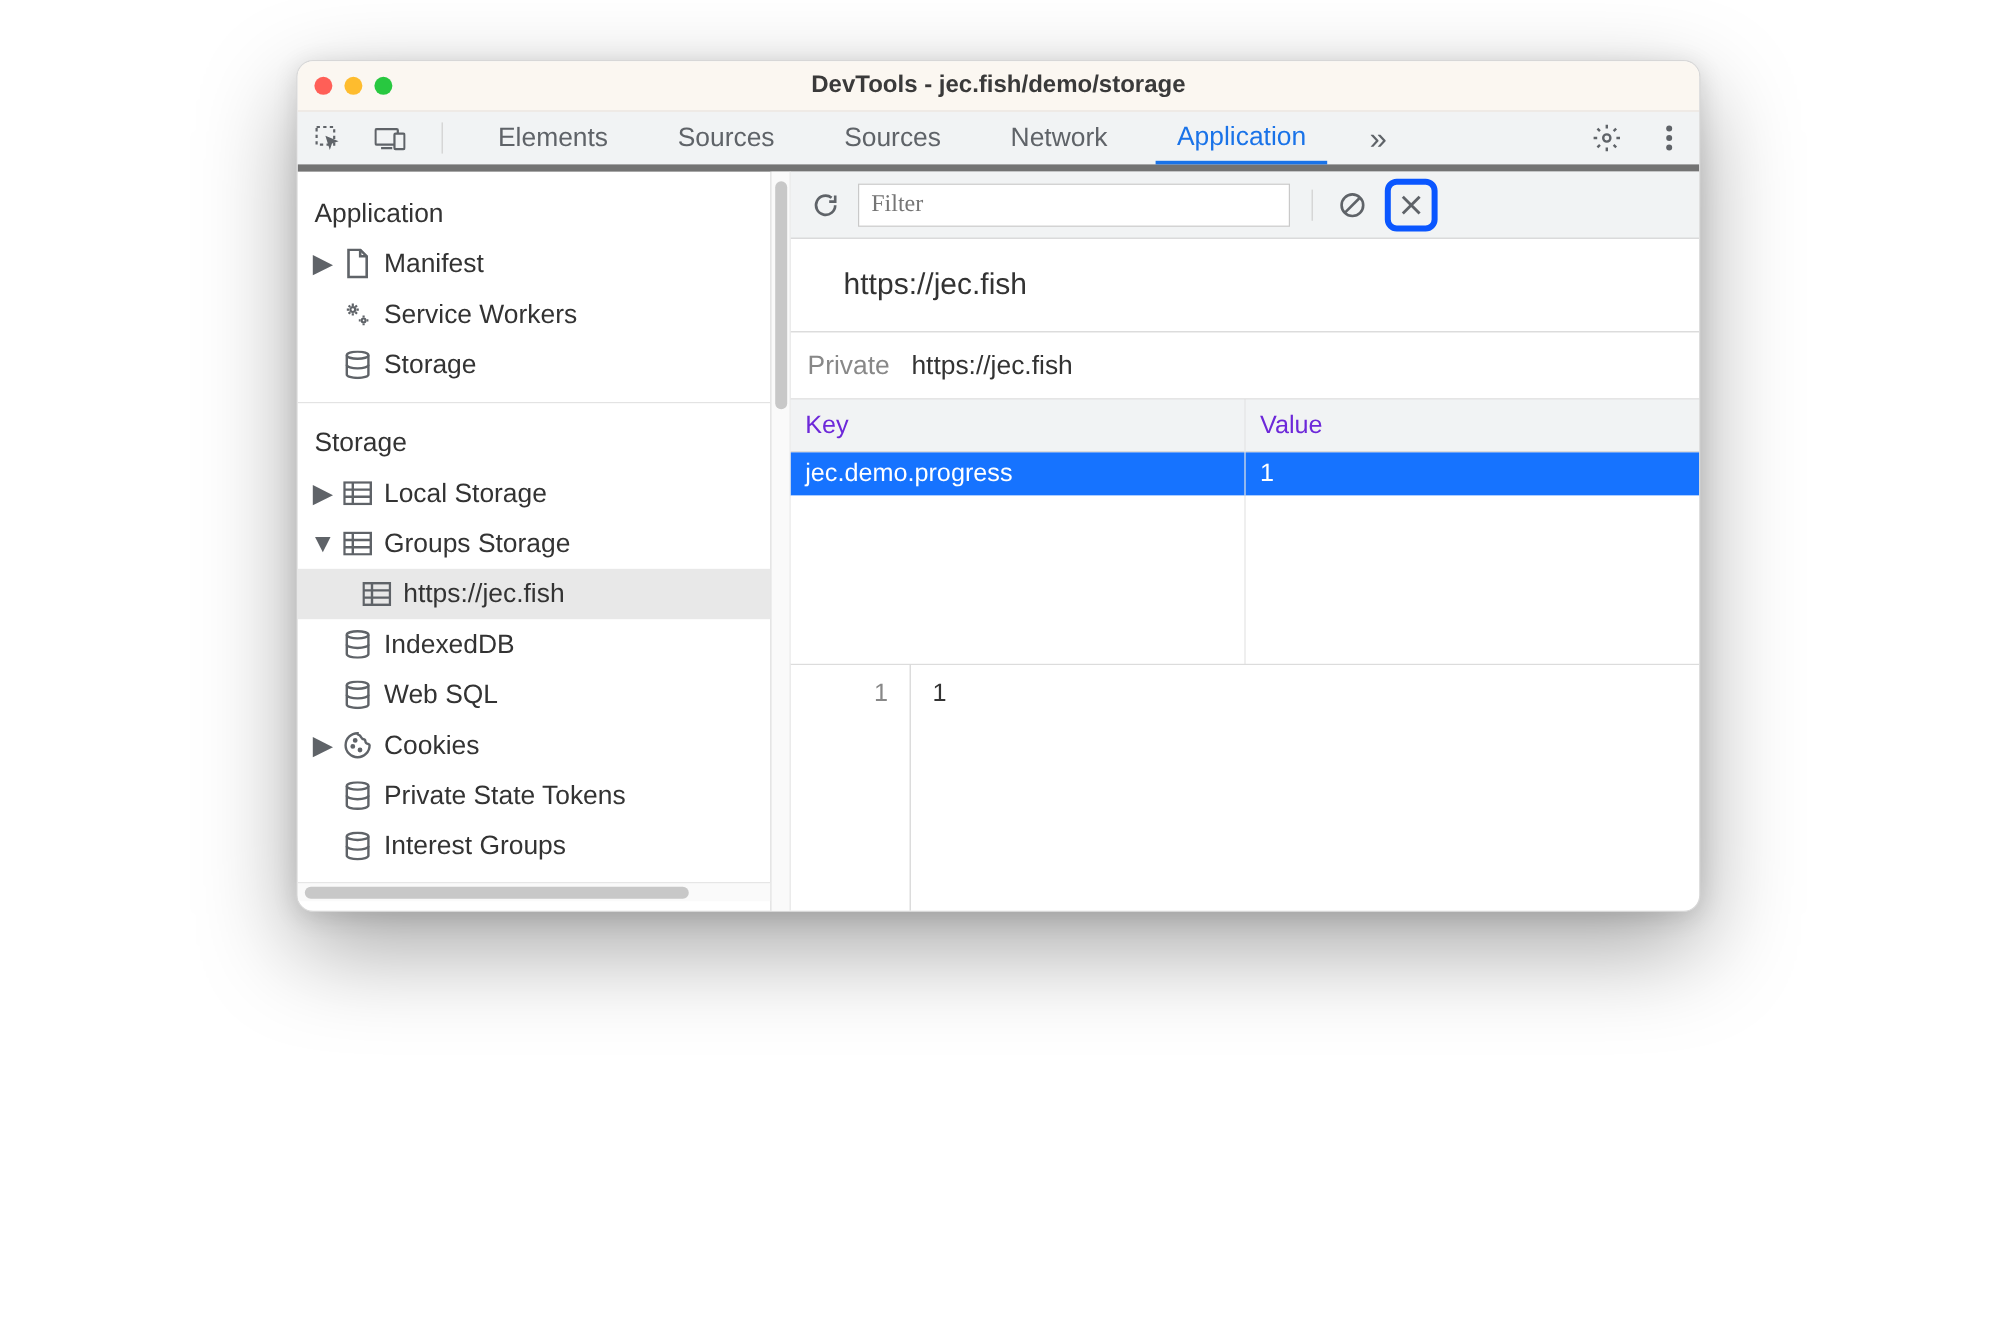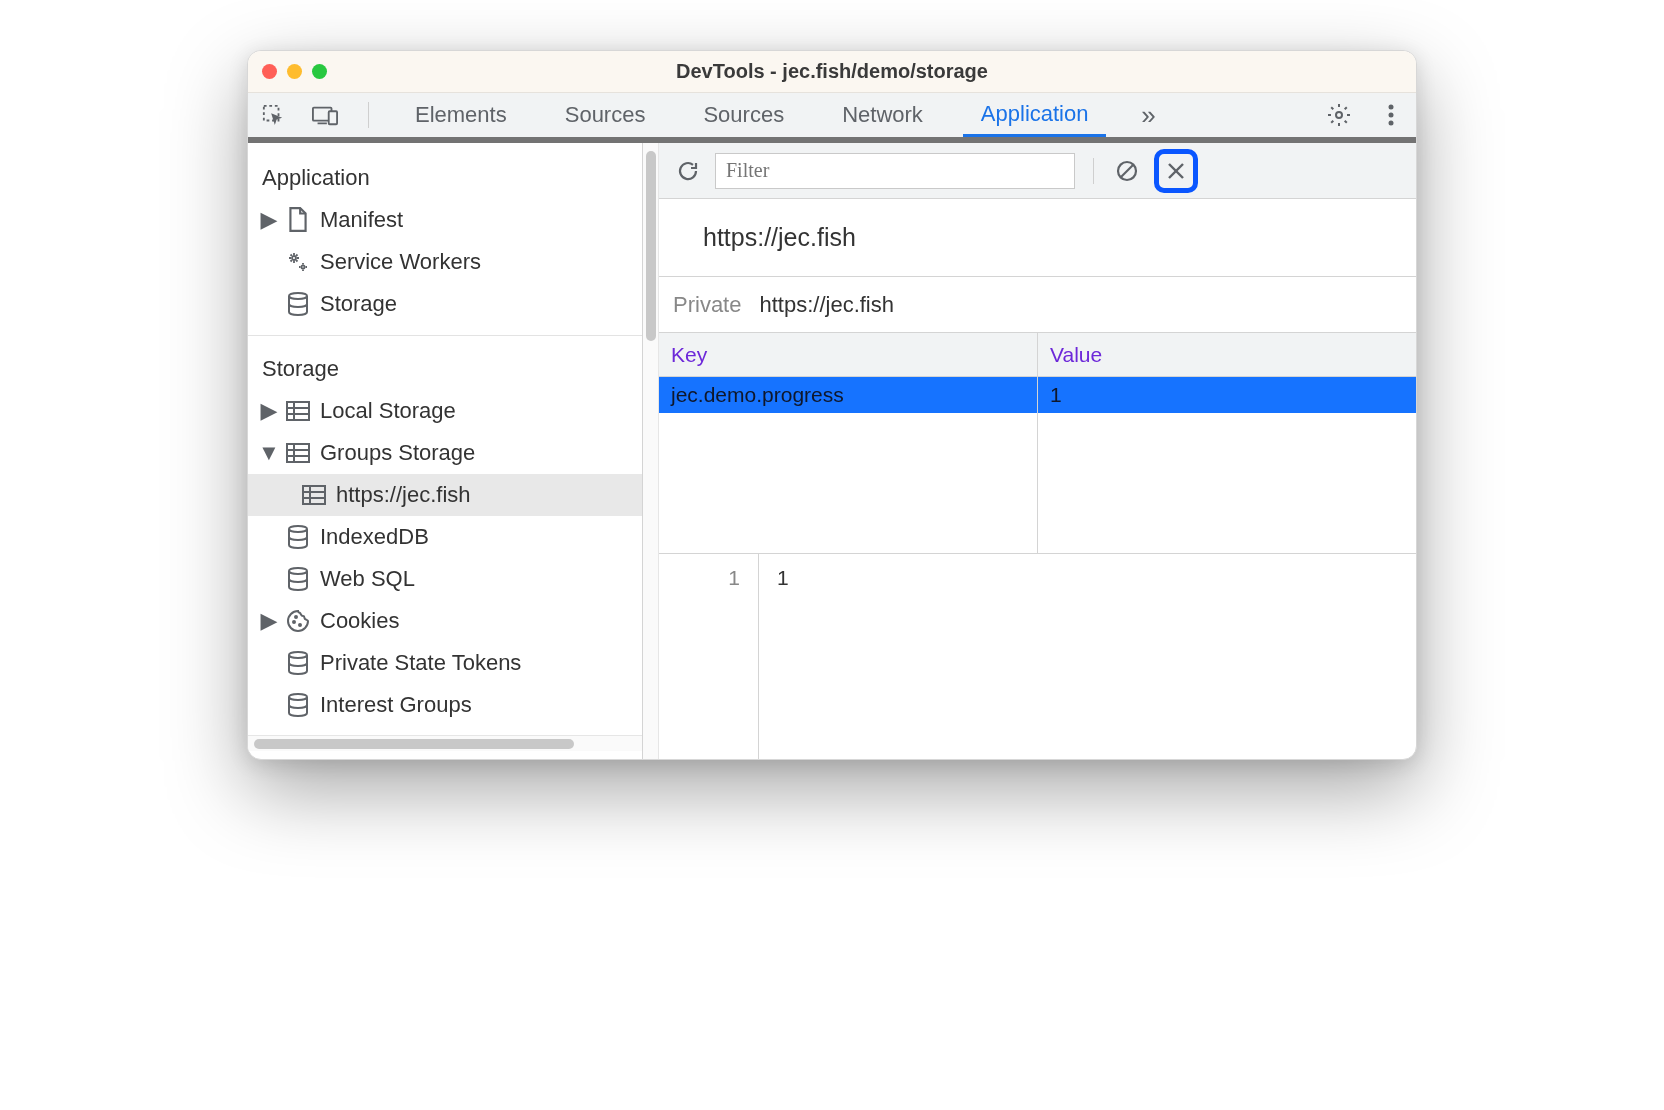--- a/index.html
+++ b/index.html
@@ -115,21 +115,21 @@
 }
 .col { flex: 1; display: flex; flex-direction: column; border-right: 1px solid #d4d4d4; }
 .col:last-child { border-right: none; text-align: right; }
 .th {
   height: 44px; background: #f1f3f4; padding: 0 12px;
   display: flex; align-items: center; font-size: 21px; color: #6d28d9;
   border-bottom: 1px solid #d4d4d4;
 }
 .td {
   height: 36px; padding: 0 12px; display: flex; align-items: center;
-  font-size: 21px; color: #0f172a; background: #1673ff;
+  font-size: 21px; color: #ffffff; background: #1673ff;
 }
 .table-body { height: 140px; background: #fff; }
 .preview {
   flex: 1; display: flex; border-top: 0;
 }
 .gutter {
   width: 100px; display: flex; justify-content: flex-end;
   padding: 12px 18px 0 0; font-size: 21px; color: #888;
   border-right: 1px solid #d4d4d4;
 }

